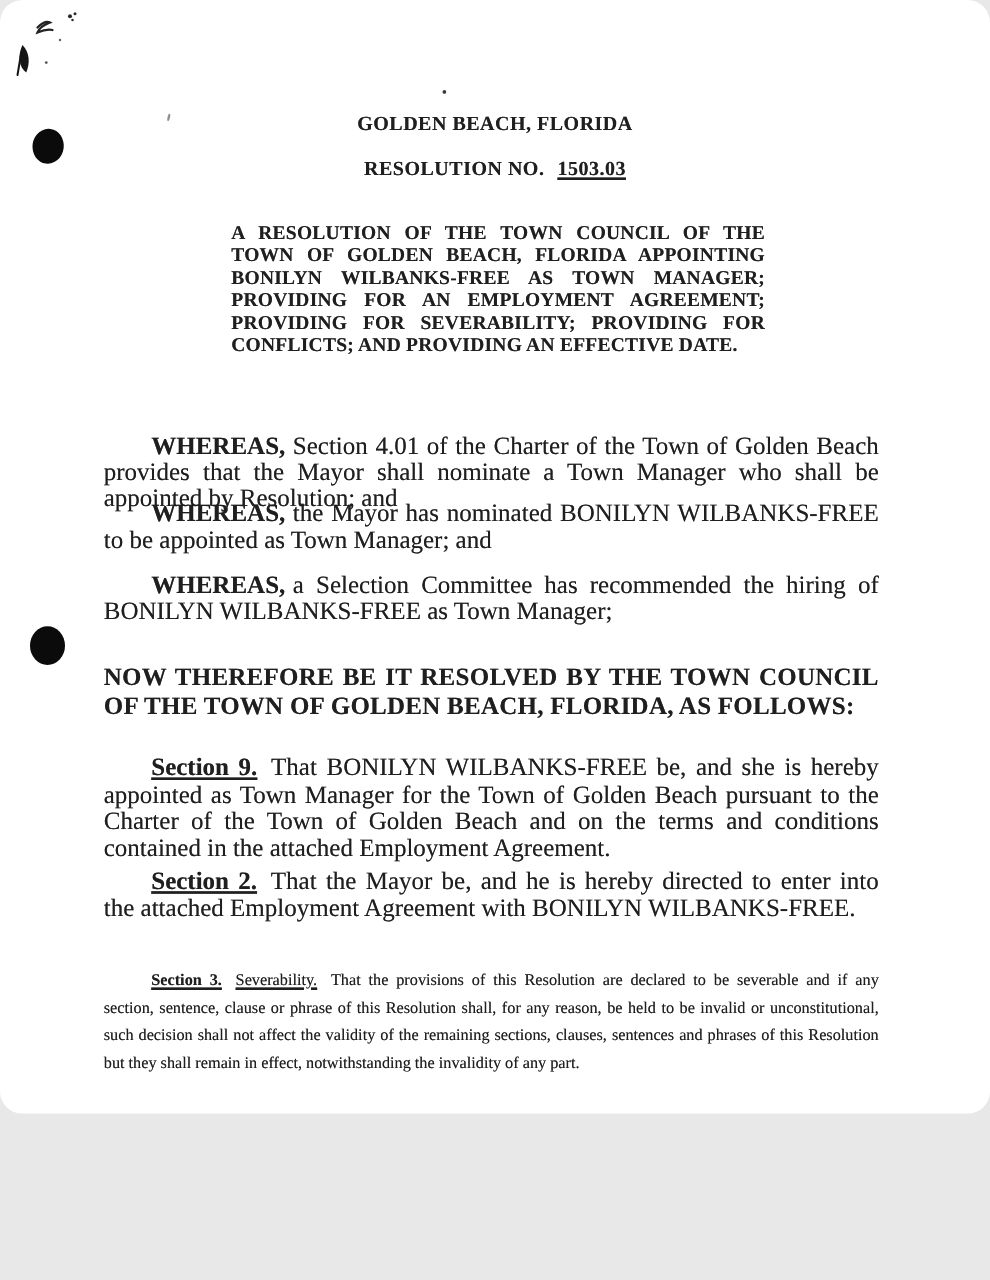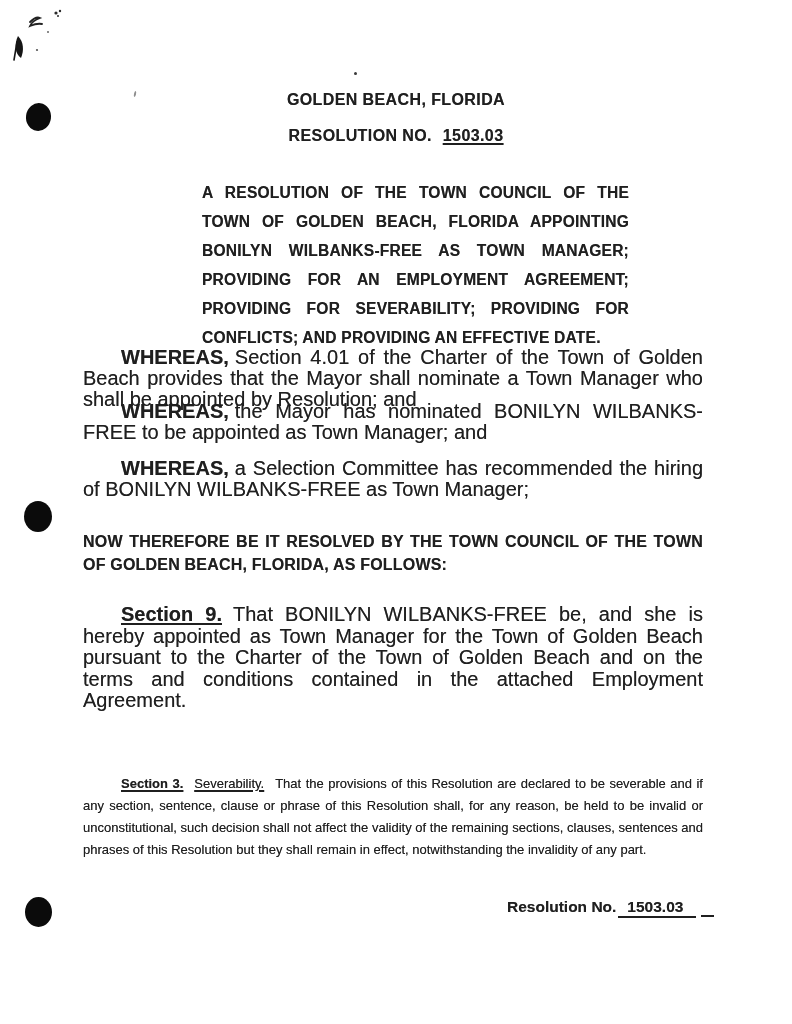--- a/index.html
+++ b/index.html
@@ -1,60 +1,61 @@
 <!DOCTYPE html>
 <html><head>
 <meta charset="utf-8">
 <style>
   html,body { margin:0; padding:0; background:#e8e8e8; }
   .page {
-    position:relative; width:792px; height:1024px; margin:0 auto;
+    position:relative; width:792px; height:891px; margin:0 auto;
     background:#ffffff; overflow:hidden;
-    font-family:Liberation Sans, sans-serif;
+    font-family:Liberation Serif, serif;
     color:#1f1f1f;
     text-shadow:0 0 0.5px rgba(20,20,20,0.6);
+    border-radius:18px;
   }
   
   .punch { position:absolute; background:#0b0b0b; border-radius:50%; }
   .p1 { left:26px; top:103px; width:25px; height:28px; transform:rotate(8deg); }
   .p2 { left:24px; top:501px; width:28px; height:31px; }
   .p3 { left:25px; top:897px; width:27px; height:30px; }
   
   .speck { position:absolute; border-radius:50%; }
   .s1 { left:354px; top:72px; width:3px; height:3px; background:#3a3a3a; }
   .s2 { left:134px; top:91px; width:2px; height:6px; background:#8f8f8f; transform:rotate(12deg); }
   .artifact { position:absolute; left:4px; top:2px; }
 
   .hdr { position:absolute; left:0; width:792px; text-align:center;
          font-weight:700; font-size:16px; letter-spacing:0.4px; }
   .city { top:91px; }
   .resno { top:127px; }
   .u { text-decoration:underline; text-underline-offset:2px; text-decoration-thickness:1.5px; }
   .resno .u { margin-left:6px; }
 
   .title-block {
-    position:absolute; left:202px; top:178px; width:427px;
-    font-weight:700; font-size:15.6px; line-height:29px;
+    position:absolute; left:185px; top:178px; width:427px;
+    font-weight:700; font-size:15.6px; line-height:18px;
     text-align:justify; letter-spacing:0.2px;
   }
 
   .body {
     position:absolute; left:83px; width:620px; margin:0;
     font-size:20px; line-height:20.8px; text-align:justify;
     text-indent:38px;
   }
   .b { font-weight:700; }
   .w1 { top:347px; }
   .w2 { top:401px; }
   .w3 { top:458px; }
   .lead { margin-right:6px; }
 
   .resolved {
     position:absolute; left:83px; top:531px; width:620px; margin:0;
-    font-weight:700; font-size:16px; line-height:22.5px; text-align:justify;
+    font-weight:700; font-size:20px; line-height:22.5px; text-align:justify;
     letter-spacing:0.2px;
   }
 
   .sec1 { top:604px; line-height:21.5px; }
   .sec2 { top:695px; line-height:21.5px; }
   .sec3 { top:773px; line-height:22px; font-size:13px; }
   .seclabel { margin-right:11px; }
   .sub:not(:empty) { margin-right:11px; }
 
   .footer {
@@ -104,20 +105,23 @@
   </p>
   <p class="body w3">
     <span class="b lead">WHEREAS,</span><span>a Selection Committee has recommended the hiring of BONILYN WILBANKS-FREE as Town Manager;</span>
   </p>
 
   <p class="resolved">NOW THEREFORE BE IT RESOLVED BY THE TOWN COUNCIL OF THE TOWN OF GOLDEN BEACH, FLORIDA, AS FOLLOWS:</p>
 
   <p class="body sec1">
     <span class="b u seclabel">Section 9.</span><span class="u sub"></span><span>That BONILYN WILBANKS-FREE be, and she is hereby appointed as Town Manager for the Town of Golden Beach pursuant to the Charter of the Town of Golden Beach and on the terms and conditions contained in the attached Employment Agreement.</span>
   </p>
+  <p class="body sec2">
+    <span class="b u seclabel">Section 2.</span><span class="u sub"></span><span>That the Mayor be, and he is hereby directed to enter into the attached Employment Agreement with BONILYN WILBANKS-FREE.</span>
+  </p>
   <p class="body sec3">
     <span class="b u seclabel">Section 3.</span><span class="u sub">Severability.</span><span>That the provisions of this Resolution are declared to be severable and if any section, sentence, clause or phrase of this Resolution shall, for any reason, be held to be invalid or unconstitutional, such decision shall not affect the validity of the remaining sections, clauses, sentences and phrases of this Resolution but they shall remain in effect, notwithstanding the invalidity of any part.</span>
   </p>
 
   <div class="footer">
     <span>Resolution No.</span><span class="unum">1503.03</span><span class="dash"></span>
   </div>
 
 </div>
 

